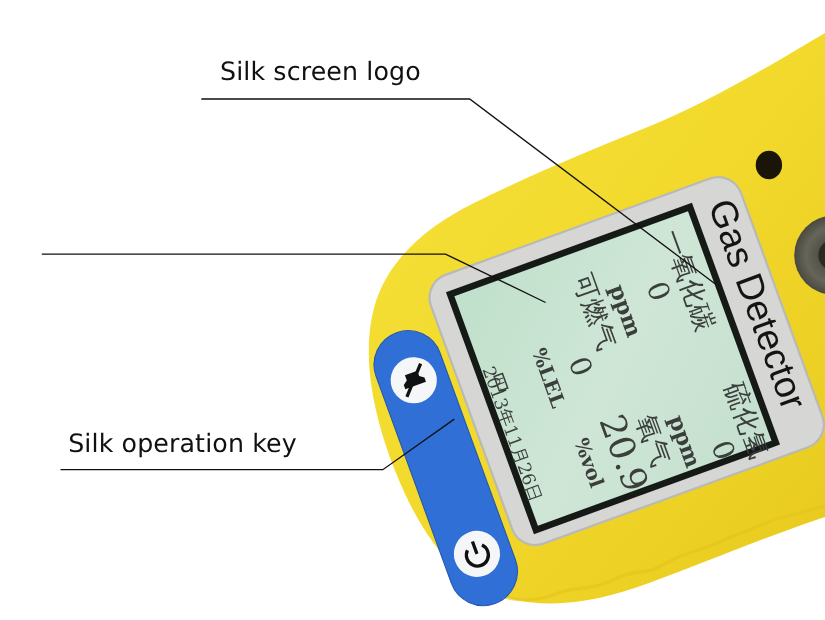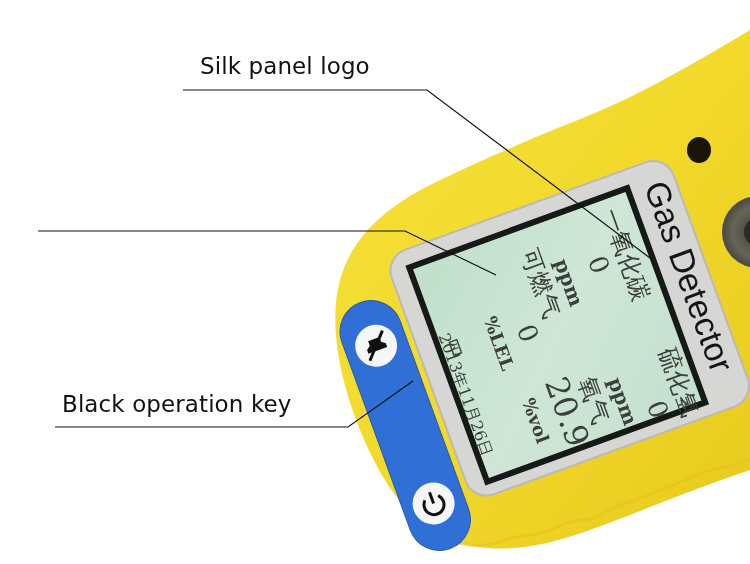--- a/index.html
+++ b/index.html
@@ -124,15 +124,15 @@
       </g>
     </g>
 
     <g stroke="#111" stroke-width="1.2" fill="none">
       <polyline points="183,90 427,90 650,258"></polyline>
       <polyline points="38,231 405,231 496,275"></polyline>
       <polyline points="55,427 348,427 413,381"></polyline>
     </g>
   </svg>
 
-  <div class="label lbl-logo">Silk panel logo</div>
-  <div class="label lbl-key">Black operation key</div>
+  <div class="label lbl-logo">Silk screen logo</div>
+  <div class="label lbl-key">Silk operation key</div>
 </div>
 
 </body></html>

